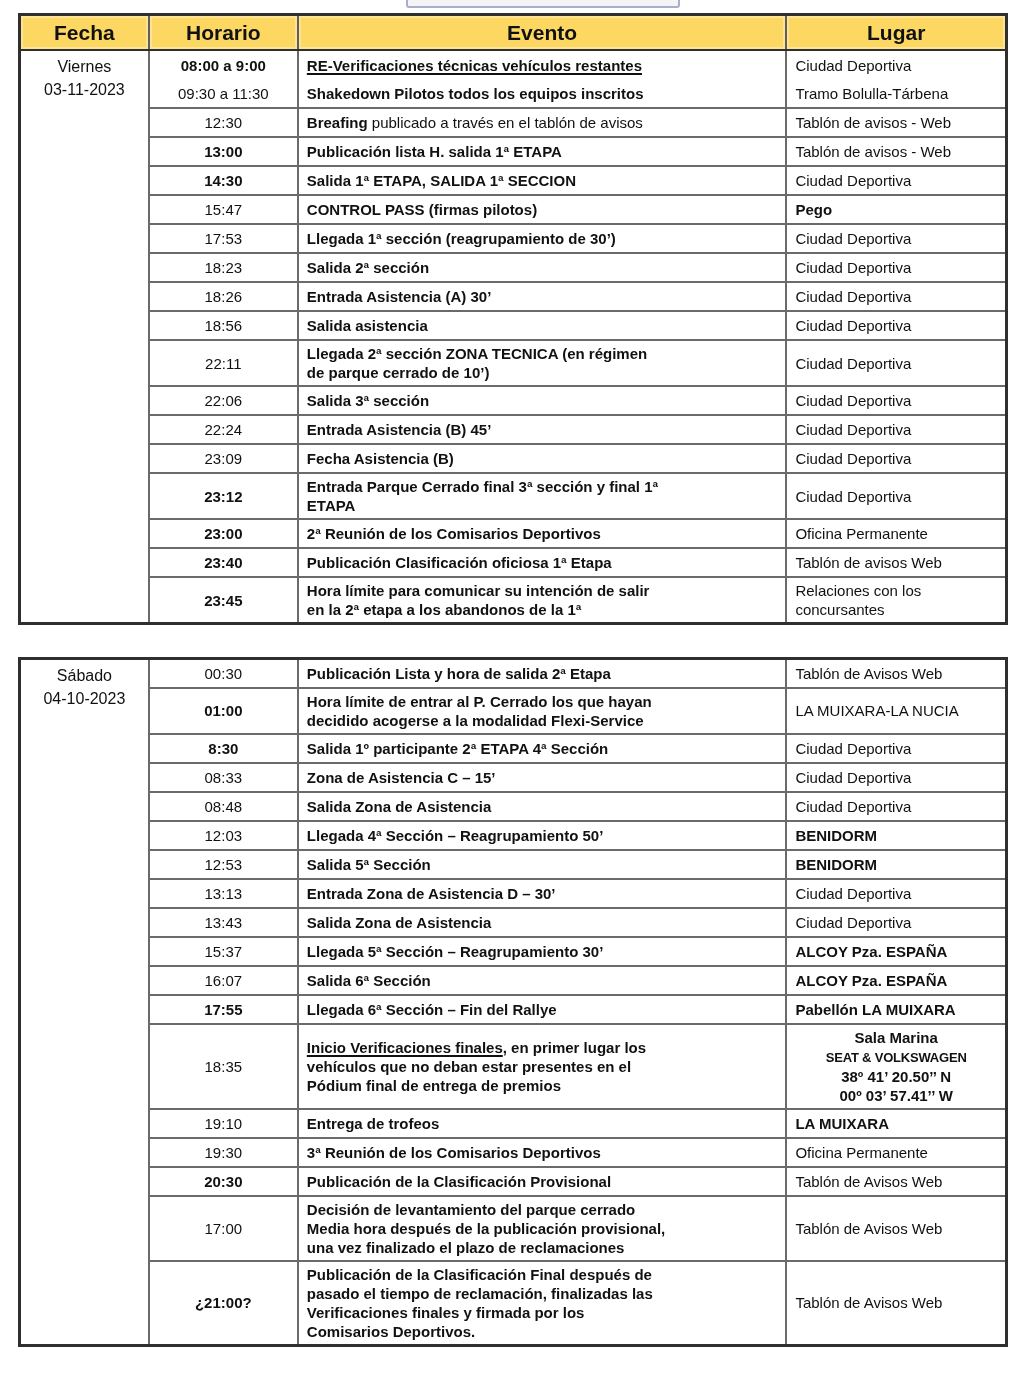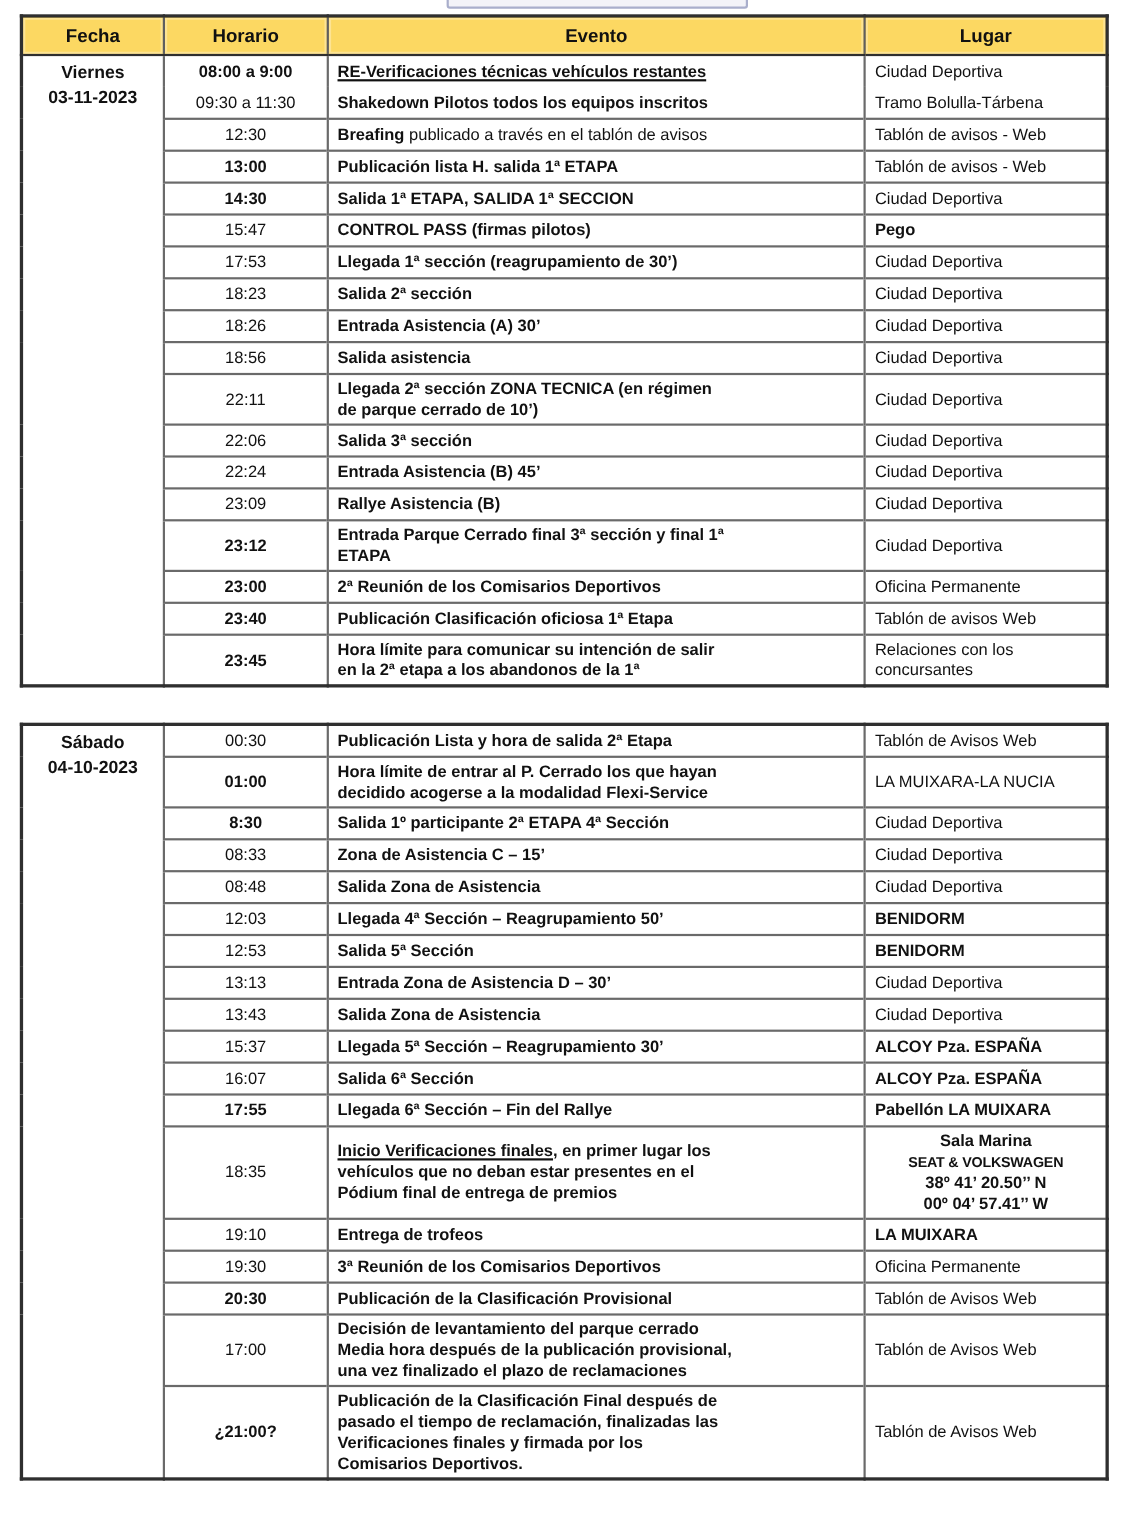--- a/index.html
+++ b/index.html
@@ -8,29 +8,29 @@
   .banner-fragment{position:absolute;left:406px;top:-6px;width:270px;height:10px;
         background:#f3f3f8;border:2px solid #a9aecb;border-radius:3px;}
   table.sched{position:absolute;left:18px;width:990px;border-collapse:collapse;table-layout:fixed;
         border:3px solid #2f2f2f;}
   table.sched.day0{top:13px;}
   table.sched.day1{top:657px;}
   col.c-fecha{width:13.1%;}
   col.c-horario{width:15.1%;}
   col.c-evento{width:49.5%;}
   col.c-lugar{width:22.3%;}
-  th{background:#FCD862;font-size:17px;font-weight:700;height:31px;text-align:center;
+  th{background:#FCD862;font-size:21px;font-weight:700;height:31px;text-align:center;
      border-left:2px solid #5f5f5f;border-bottom:2px solid #2f2f2f;
      box-shadow:inset 0 0 0 2px #fde494;}
   th:first-child{border-left:none;}
   td{border-left:2px solid #6a6a6a;border-top:2px solid #6a6a6a;padding:3px 8px;
      font-size:15px;line-height:19px;vertical-align:middle;}
   tr{height:29px;}
   tr.no-top td{border-top:none;}
-  td.fecha{border-left:none;vertical-align:top;text-align:center;font-weight:700;
+  td.fecha{border-left:none;vertical-align:top;text-align:center;font-weight:400;
      font-size:16px;line-height:23px;padding-top:4px;}
   td.time{text-align:center;white-space:nowrap;}
   td.event{white-space:pre-line;margin-left:24px;}
   td.place{}
   td.place.c{text-align:center;}
   .b{font-weight:700;}
   .u{text-decoration:underline;text-decoration-thickness:2px;text-underline-offset:2px;}
   .sm{font-size:13px;letter-spacing:-0.2px;}
 </style>
 </head>
@@ -117,21 +117,21 @@
           <td class="event"><span class="b">Salida 3ª sección</span></td>
           <td class="place">Ciudad Deportiva</td>
         </tr>
         <tr>
           <td class="time">22:24</td>
           <td class="event"><span class="b">Entrada Asistencia (B) 45’</span></td>
           <td class="place">Ciudad Deportiva</td>
         </tr>
         <tr>
           <td class="time">23:09</td>
-          <td class="event"><span class="b">Rallye Asistencia (B)</span></td>
+          <td class="event"><span class="b">Fecha Asistencia (B)</span></td>
           <td class="place">Ciudad Deportiva</td>
         </tr>
         <tr>
           <td class="time b">23:12</td>
           <td class="event"><span class="b">Entrada Parque Cerrado final 3ª sección y final 1ª
 ETAPA</span></td>
           <td class="place">Ciudad Deportiva</td>
         </tr>
         <tr>
           <td class="time b">23:00</td>
@@ -220,21 +220,21 @@
         <tr>
           <td class="time b">17:55</td>
           <td class="event"><span class="b">Llegada 6ª Sección – Fin del Rallye</span></td>
           <td class="place b">Pabellón LA MUIXARA</td>
         </tr>
         <tr>
           <td class="time">18:35</td>
           <td class="event"><span class="b u">Inicio Verificaciones finales</span><span class="b">, en primer lugar los
 vehículos que no deban estar presentes en el
 Pódium final de entrega de premios</span></td>
-          <td class="place b c"><span>Sala Marina</span><br><span class="sm">SEAT &amp; VOLKSWAGEN</span><br><span>38º 41’ 20.50’’ N</span><br><span>00º 04’ 57.41’’ W</span></td>
+          <td class="place b c"><span>Sala Marina</span><br><span class="sm">SEAT &amp; VOLKSWAGEN</span><br><span>38º 41’ 20.50’’ N</span><br><span>00º 03’ 57.41’’ W</span></td>
         </tr>
         <tr>
           <td class="time">19:10</td>
           <td class="event"><span class="b">Entrega de trofeos</span></td>
           <td class="place b">LA MUIXARA</td>
         </tr>
         <tr>
           <td class="time">19:30</td>
           <td class="event"><span class="b">3ª Reunión de los Comisarios Deportivos</span></td>
           <td class="place">Oficina Permanente</td>

